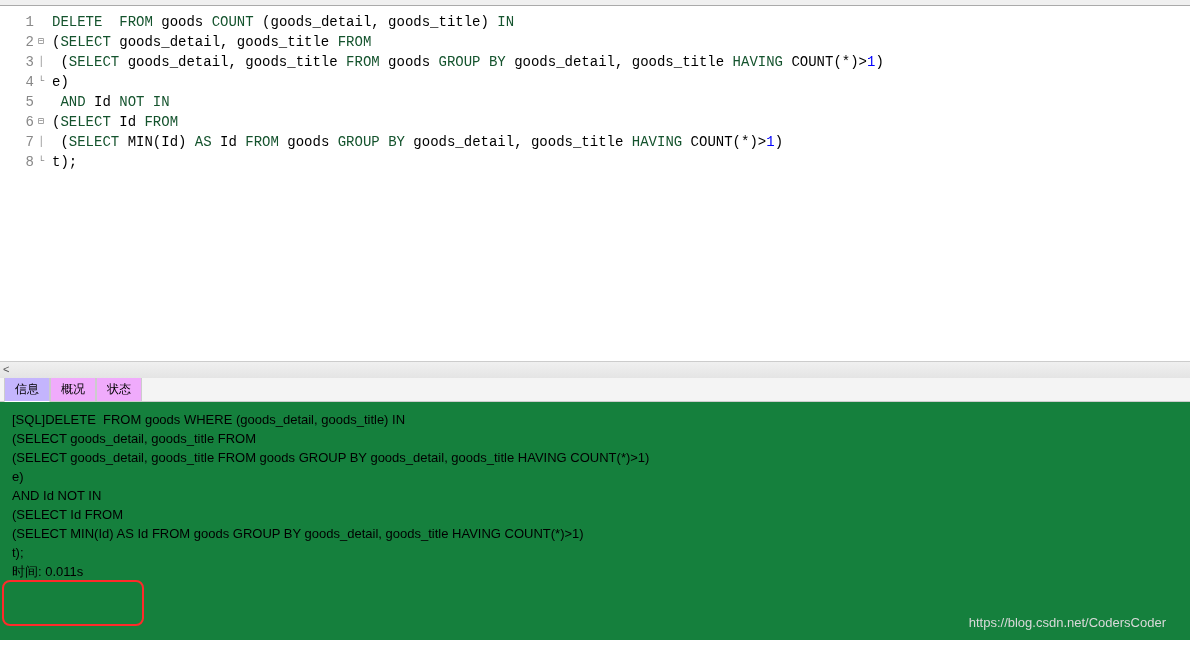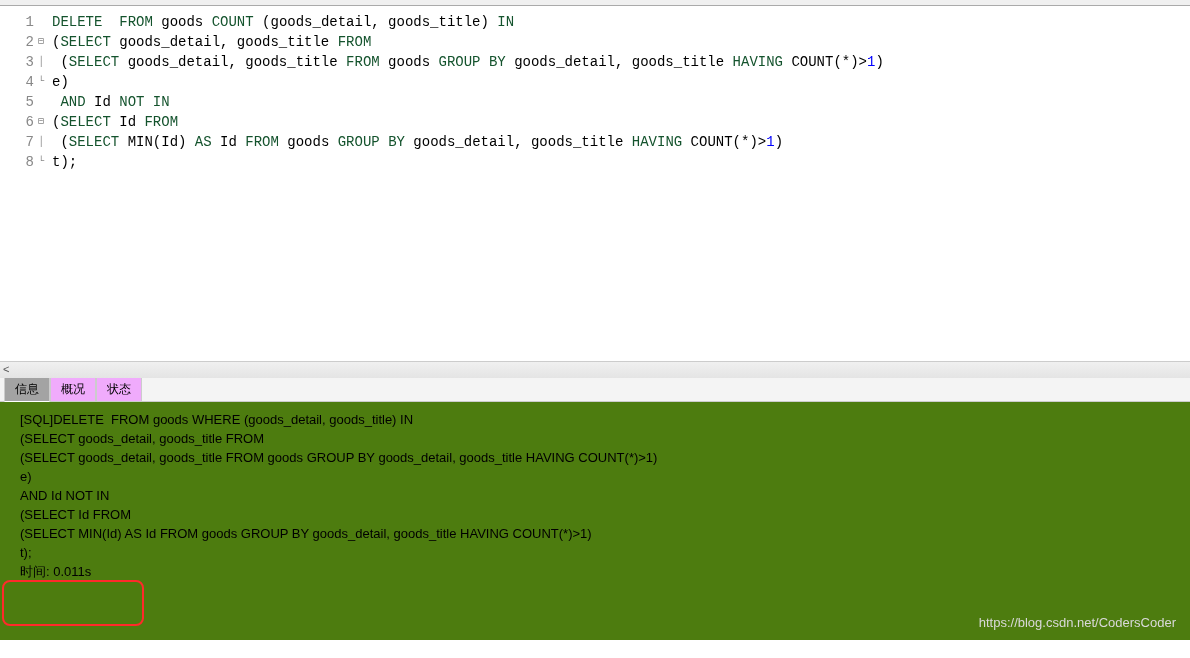--- a/index.html
+++ b/index.html
@@ -82,43 +82,43 @@
 .tab {
   padding: 3px 10px 3px 10px;
   font-size: 12px;
   border: 1px solid #ccc;
   border-bottom: none;
   background: #f0abfc;
   margin-right: 0px;
   cursor: pointer;
 }
 .tab.active {
-  background: #a3a3a3;
+  background: #c4b5fd;
   border-bottom: 1px solid #fff;
   margin-bottom: -1px;
 }
 .result-body {
-  padding: 8px 20px;
+  padding: 8px 12px;
   font-size: 13px;
   line-height: 19px;
   font-family: "Microsoft YaHei", Arial, sans-serif;
-  background: #4d7c0f;
+  background: #15803d;
   height: 238px;
   position: relative;
 }
 .result-body .line { white-space: pre; }
 .highlight-box {
   position: absolute;
   border: 2px solid #ff2a2a;
   border-radius: 8px;
   pointer-events: none;
 }
 .watermark {
   position: absolute;
-  right: 14px;
+  right: 24px;
   bottom: 8px;
   color: #d9d9d9;
   font-size: 13px;
   font-family: Arial, sans-serif;
 }
 </style>
 </head>
 <body>
 
 <div class="top-tabs"></div>

